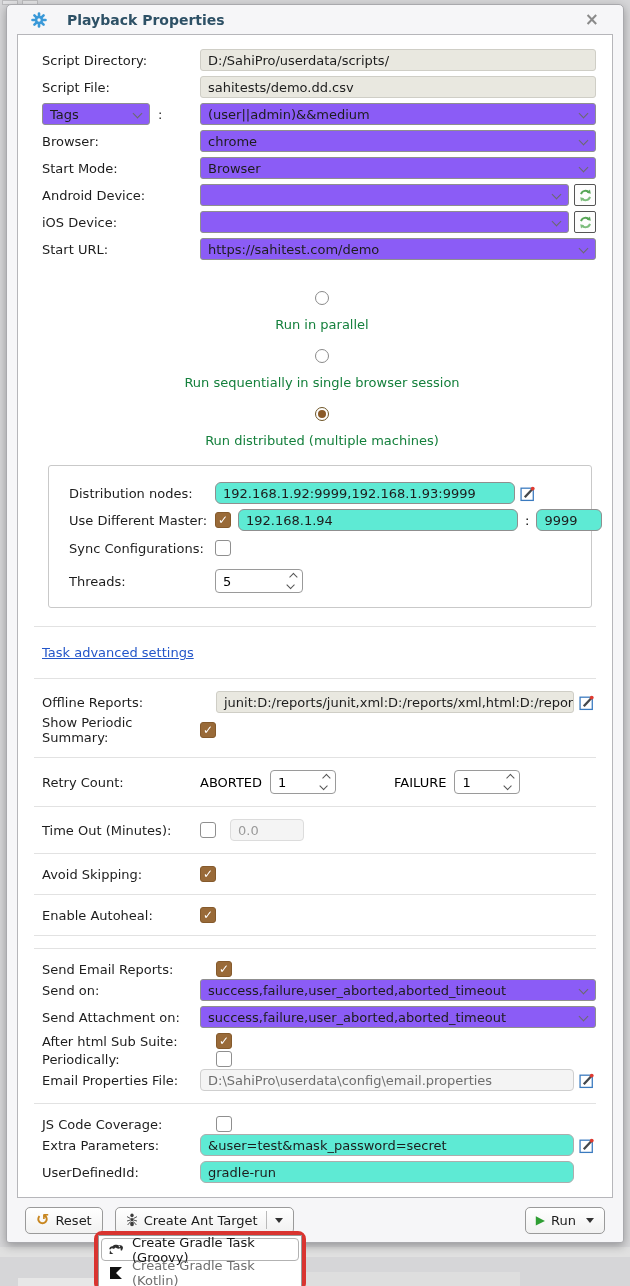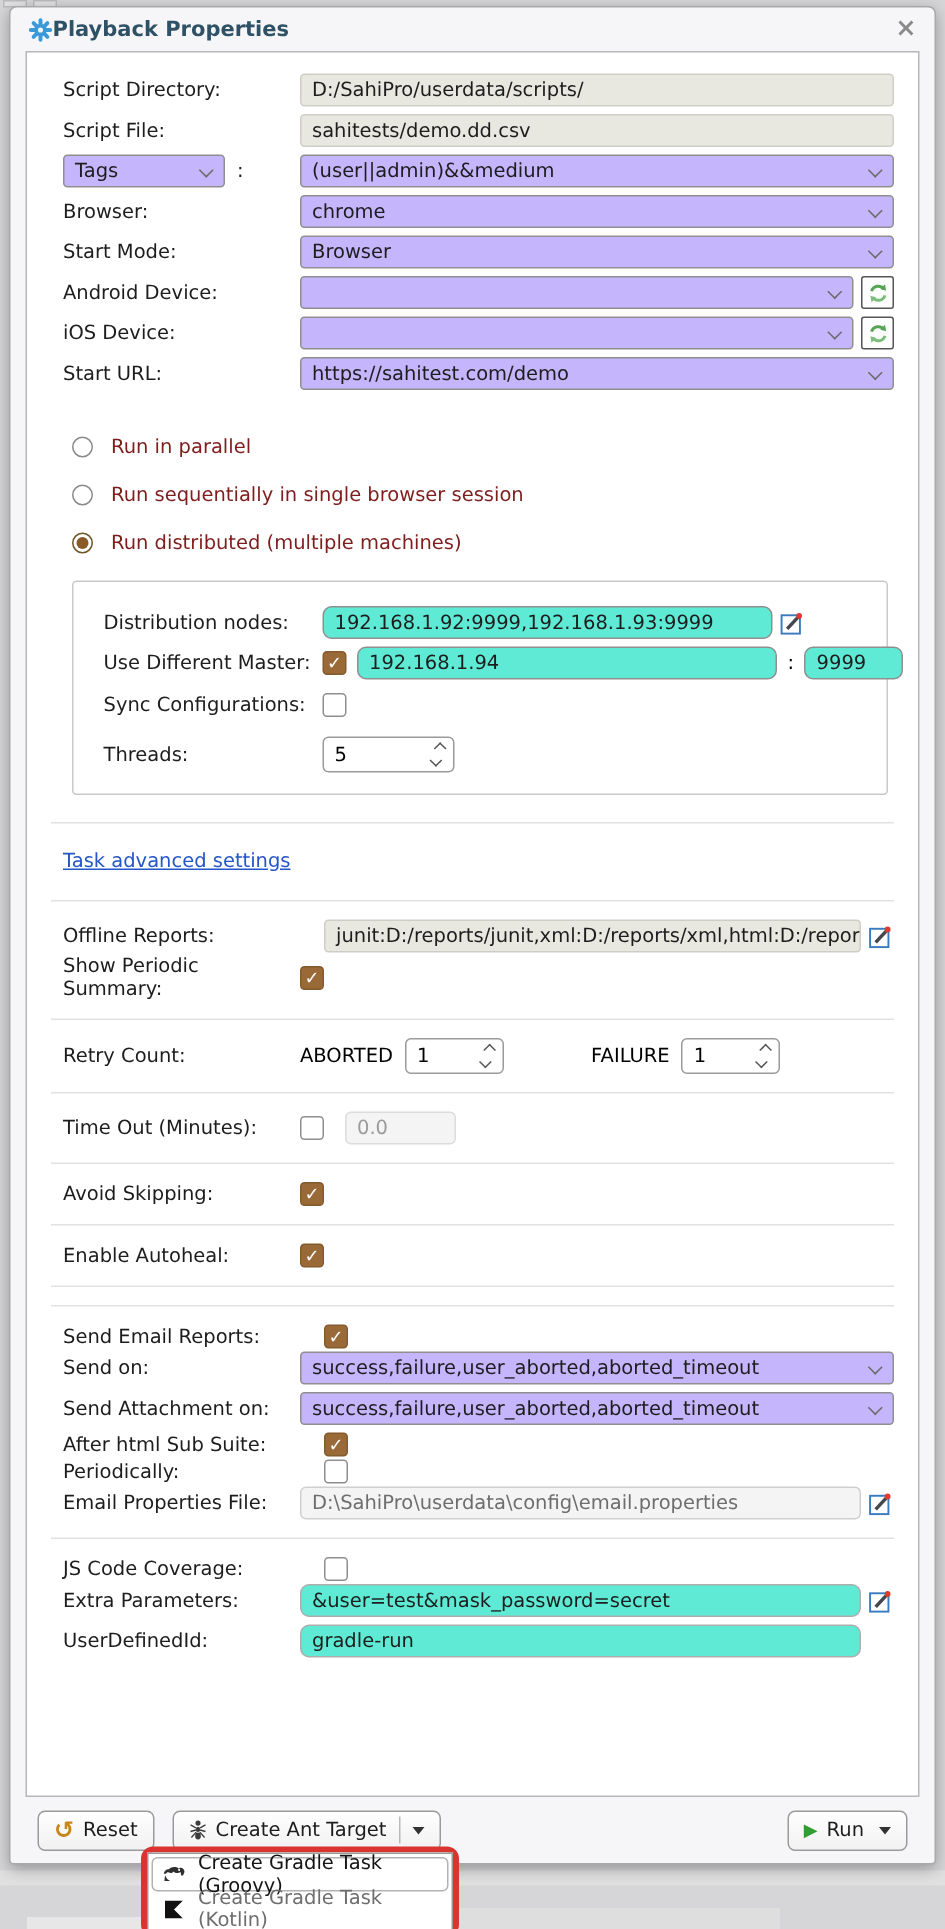--- a/index.html
+++ b/index.html
@@ -8,45 +8,45 @@
 
   
   .bg-tab { position:absolute; background:#e3e3e5; border:1px solid #bcbcbe; }
   .bg-strip { position:absolute; background:#e0e0e0; }
   .bg-box { position:absolute; background:#e7e7e7; }
 
   
   .dialog { position:absolute; left:6px; top:4px; width:618px; height:1239px;
     background:#f6f6f8; border:1px solid #a9a9ad; border-radius:5px 5px 3px 3px;
     box-shadow:0 3px 10px rgba(0,0,0,.3); display:flex; flex-direction:column; z-index:1; }
-  .titlebar { height:29px; display:flex; align-items:center; gap:0; padding:0 12px; flex:0 0 auto; }
+  .titlebar { height:29px; display:flex; align-items:center; gap:20px; padding:0 24px; flex:0 0 auto; }
   .title { font-size:14px; font-weight:bold; color:#2e5166; }
   .close-x { margin-left:auto; font-size:17px; font-weight:bold; color:#8a8a8a; cursor:pointer; line-height:1; }
   .panel { flex:1 1 auto; margin:0 10px; background:#fff; border:1px solid #b6b6ba; padding:14px 16px 0 16px; overflow:hidden; }
   .btnbar { flex:0 0 auto; height:44px; display:flex; align-items:center; gap:12px; padding:0 18px; }
 
   
   .row { display:flex; align-items:center; margin-bottom:5px; padding-left:8px; }
   .lbl { width:158px; flex:0 0 auto; font-size:13px; color:#1d1d1d; }
   .fieldzone { flex:1; display:flex; align-items:center; min-width:0; }
 
   .ro, .inp, .sel { height:22px; border-radius:3px; font-size:13px; display:flex; align-items:center; padding:0 7px; min-width:0; }
   .ro  { background:#e9e8e0; border:1px solid #cfcec6; color:#1d1d1d; flex:1; white-space:nowrap; overflow:hidden; }
   .inp { background:#5eead4; border:1px solid #8f8f8f; color:#1d1d1d; }
-  .sel { background:#c4b5fd; border:1px solid #8f8f8f; color:#1d1d1d; flex:1; position:relative; padding-right:22px; white-space:nowrap; overflow:hidden; }
+  .sel { background:#8b5cf6; border:1px solid #8f8f8f; color:#1d1d1d; flex:1; position:relative; padding-right:22px; white-space:nowrap; overflow:hidden; }
   .dis { background:#f4f4f4; border:1px solid #dcdcdc; color:#9a9a9a; border-radius:4px; height:22px; font-size:13px; display:flex; align-items:center; padding:0 7px; }
   .chev { position:absolute; right:8px; top:6px; width:7px; height:7px; border-right:1.6px solid #6b6b6b; border-bottom:1.6px solid #6b6b6b; transform:rotate(45deg); }
 
   .cb { width:16px; height:16px; border:1px solid #8f8f8f; border-radius:3px; background:#fff; display:inline-flex; align-items:center; justify-content:center; font-size:12px; color:transparent; flex:0 0 auto; }
   .cb.on { background:#996a38; border-color:#855a2c; color:#fff; }
   .cb.on::after { content:"✓"; }
   .radio { width:14px; height:14px; border:1px solid #8a8a8a; border-radius:50%; background:#fff; flex:0 0 auto; display:inline-block; }
   .radio.on { border-color:#6e5526; }
   .radio.on::after { content:""; display:block; width:8px; height:8px; margin:2px; border-radius:50%; background:#8a5a28; }
-  .radio-row { display:flex; gap:12px; padding-left:14px; margin-bottom:17px; font-size:13px; color:#7f1d1d; }
+  .radio-row { display:flex; align-items:center; gap:12px; padding-left:14px; margin-bottom:17px; font-size:13px; color:#15803d;flex-direction:column; }
 
   .spin { display:flex; align-items:stretch; border:1px solid #9a9a9a; border-radius:4px; background:#fff; height:24px; }
   .spin .val { flex:1; font-size:13px; display:flex; align-items:center; padding:0 7px; }
   .arrs { width:20px; display:flex; flex-direction:column; align-items:center; justify-content:center; gap:2px; }
   .arrs i { display:block; width:6px; height:6px; border-left:1.6px solid #555; border-bottom:1.6px solid #555; }
   .arrs .up { transform:rotate(135deg) translate(-1px,-1px); }
   .arrs .dn { transform:rotate(-45deg) translate(-1px,-1px); }
 
   .hr { border-top:1px solid #e2e2e2; margin:12px 0; }
   .groupbox { border:1px solid #c9c9c9; border-radius:3px; margin:4px 4px 0 14px; padding:16px 10px 14px 12px; }

